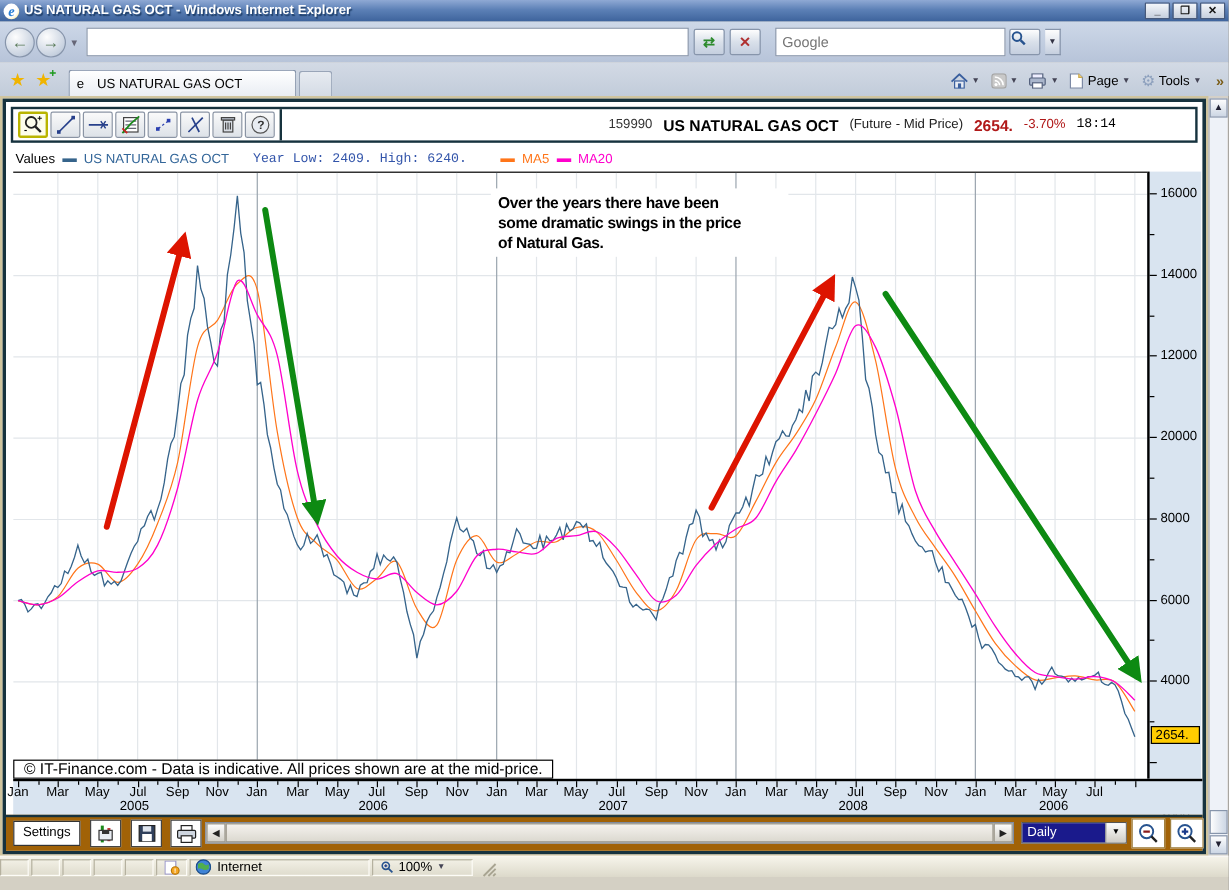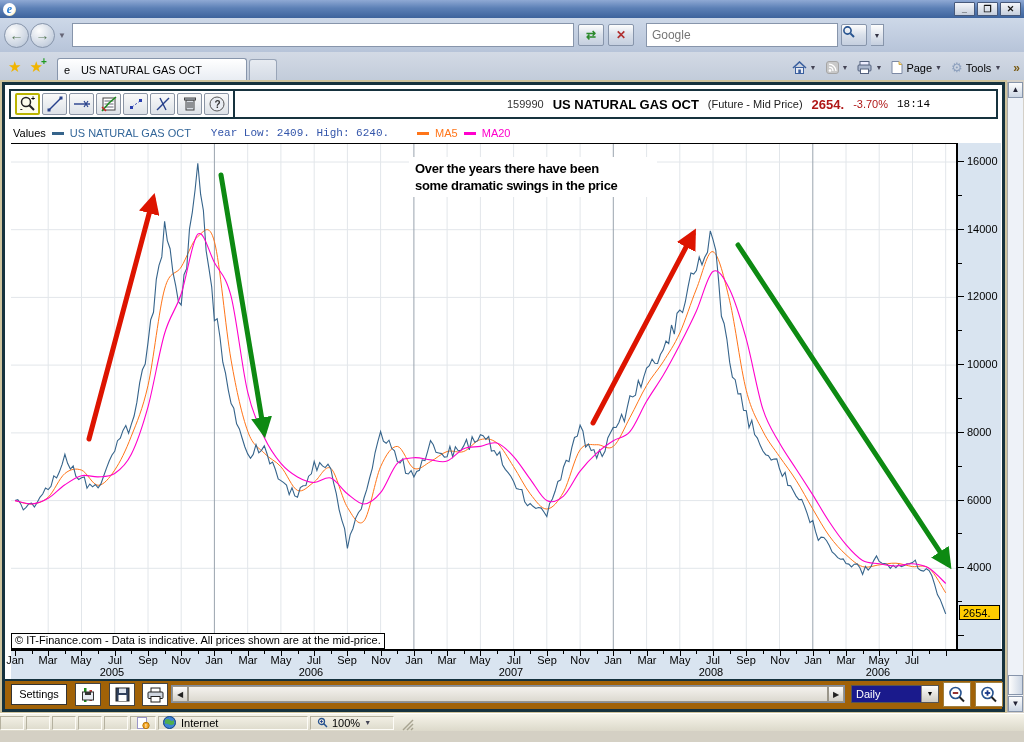--- a/index.html
+++ b/index.html
@@ -73,21 +73,21 @@
   .lg-name{color:#336699;margin-right:14px;}
   .lg-range{color:#3355aa;margin-right:22px;font-family:Liberation Mono, monospace;}
   .lg-ma5{color:#ff7519;}
   .lg-ma20{color:#ff00cc;}
   
   .plot{position:absolute;left:6px;top:58px;width:945px;height:506px;background:#fff;border-top:1px solid #000;box-sizing:content-box;}
   .plot svg{position:absolute;left:0;top:0;}
   .anno{position:absolute;left:398px;top:13px;width:236px;background:#fff;padding:3px 6px;
     font-weight:bold;font-size:13px;line-height:17px;letter-spacing:-0.3px;}
   .copyright{position:absolute;left:0px;top:489px;height:14px;background:#fff;border:1px solid #000;
-    font-size:11px;line-height:13px;padding:0 3px;white-space:nowrap;}
+    font-size:13px;line-height:13px;padding:0 8px;white-space:nowrap;}
   .yaxis{position:absolute;left:951px;top:58px;width:45px;height:506px;background:#d9e4f0;border-left:2px solid #000;box-sizing:border-box;}
   .ytick{position:absolute;left:0;height:1px;background:#000;}
   .ylab{position:absolute;left:9px;font-size:11px;}
   .pmarker{position:absolute;left:1px;top:462px;width:41px;height:15px;background:#ffcc00;border:1px solid #000;
     font-size:11px;line-height:14px;padding-left:3px;box-sizing:border-box;}
   .xaxis{position:absolute;left:6px;top:564px;width:991px;height:30px;background:#d9e4f0;border-top:2px solid #000;box-sizing:border-box;}
   .xtick{position:absolute;top:0;width:1px;background:#000;}
   .xlab{position:absolute;top:3px;width:26px;margin-left:-13px;text-align:center;font-size:11px;}
   .yearlab{position:absolute;top:15px;width:36px;margin-left:-18px;text-align:center;font-size:11px;}
   
@@ -125,20 +125,21 @@
   .footerstrip{position:absolute;left:0;top:731px;width:1024px;height:11px;background:#d4d0c4;}
   .icon-svg{display:block;}
 </style>
 </head>
 <body>
 
 <div class="screen">
 
   <div class="titlebar">
     <span class="ie-e">e</span>
+    <span class="ttext">US NATURAL GAS OCT - Windows Internet Explorer</span>
     <div class="winbtns">
       <div class="winbtn">_</div>
       <div class="winbtn">❐</div>
       <div class="winbtn">✕</div>
     </div>
   </div>
 
   <div class="addressbar">
     <div class="navcircle">←</div>
     <div class="navcircle">→</div>
@@ -351,40 +352,41 @@
         <g id="g-arrows">
             <line x1="78" y1="295" x2="142" y2="55" stroke="#dd1400" stroke-width="5" stroke-linecap="round" marker-end="url(#ah-red)"></line>
             <line x1="210" y1="31" x2="253" y2="288" stroke="#0d8a12" stroke-width="5" stroke-linecap="round" marker-end="url(#ah-green)"></line>
             <line x1="582" y1="279" x2="682" y2="90" stroke="#dd1400" stroke-width="5" stroke-linecap="round" marker-end="url(#ah-red)"></line>
             <line x1="727" y1="101" x2="937" y2="420" stroke="#0d8a12" stroke-width="5" stroke-linecap="round" marker-end="url(#ah-green)"></line>
           </g>
       </svg>
       <div class="anno">
         <div>Over the years there have been</div>
         <div>some dramatic swings in the price</div>
+        <div>of Natural Gas.</div>
       </div>
       <div class="copyright">© IT-Finance.com - Data is indicative. All prices shown are at the mid-price.</div>
     </div>
 
     <div class="yaxis" id="yaxis">
       <div class="pmarker">2654.</div>
     <div class="ytick" style="top: 492px; width: 6px;"></div>
         <div class="ylab" style="top: 486px; margin-top: 44px;">2000</div>
         <div class="ytick" style="top: 458px; width: 4px;"></div>
         <div class="ytick" style="top: 424px; width: 6px;"></div>
         <div class="ylab" style="top: 418px;">4000</div>
         <div class="ytick" style="top: 390px; width: 4px;"></div>
         <div class="ytick" style="top: 357px; width: 6px;"></div>
         <div class="ylab" style="top: 351px;">6000</div>
         <div class="ytick" style="top: 323px; width: 4px;"></div>
         <div class="ytick" style="top: 289px; width: 6px;"></div>
         <div class="ylab" style="top: 283px;">8000</div>
         <div class="ytick" style="top: 255px; width: 4px;"></div>
         <div class="ytick" style="top: 221px; width: 6px;"></div>
-        <div class="ylab" style="top: 215px;">10000</div>
+        <div class="ylab" style="top: 215px;">20000</div>
         <div class="ytick" style="top: 187px; width: 4px;"></div>
         <div class="ytick" style="top: 153px; width: 6px;"></div>
         <div class="ylab" style="top: 147px;">12000</div>
         <div class="ytick" style="top: 120px; width: 4px;"></div>
         <div class="ytick" style="top: 86px; width: 6px;"></div>
         <div class="ylab" style="top: 80px;">14000</div>
         <div class="ytick" style="top: 52px; width: 4px;"></div>
         <div class="ytick" style="top: 18px; width: 6px;"></div>
         <div class="ylab" style="top: 12px;">16000</div>
       </div>

